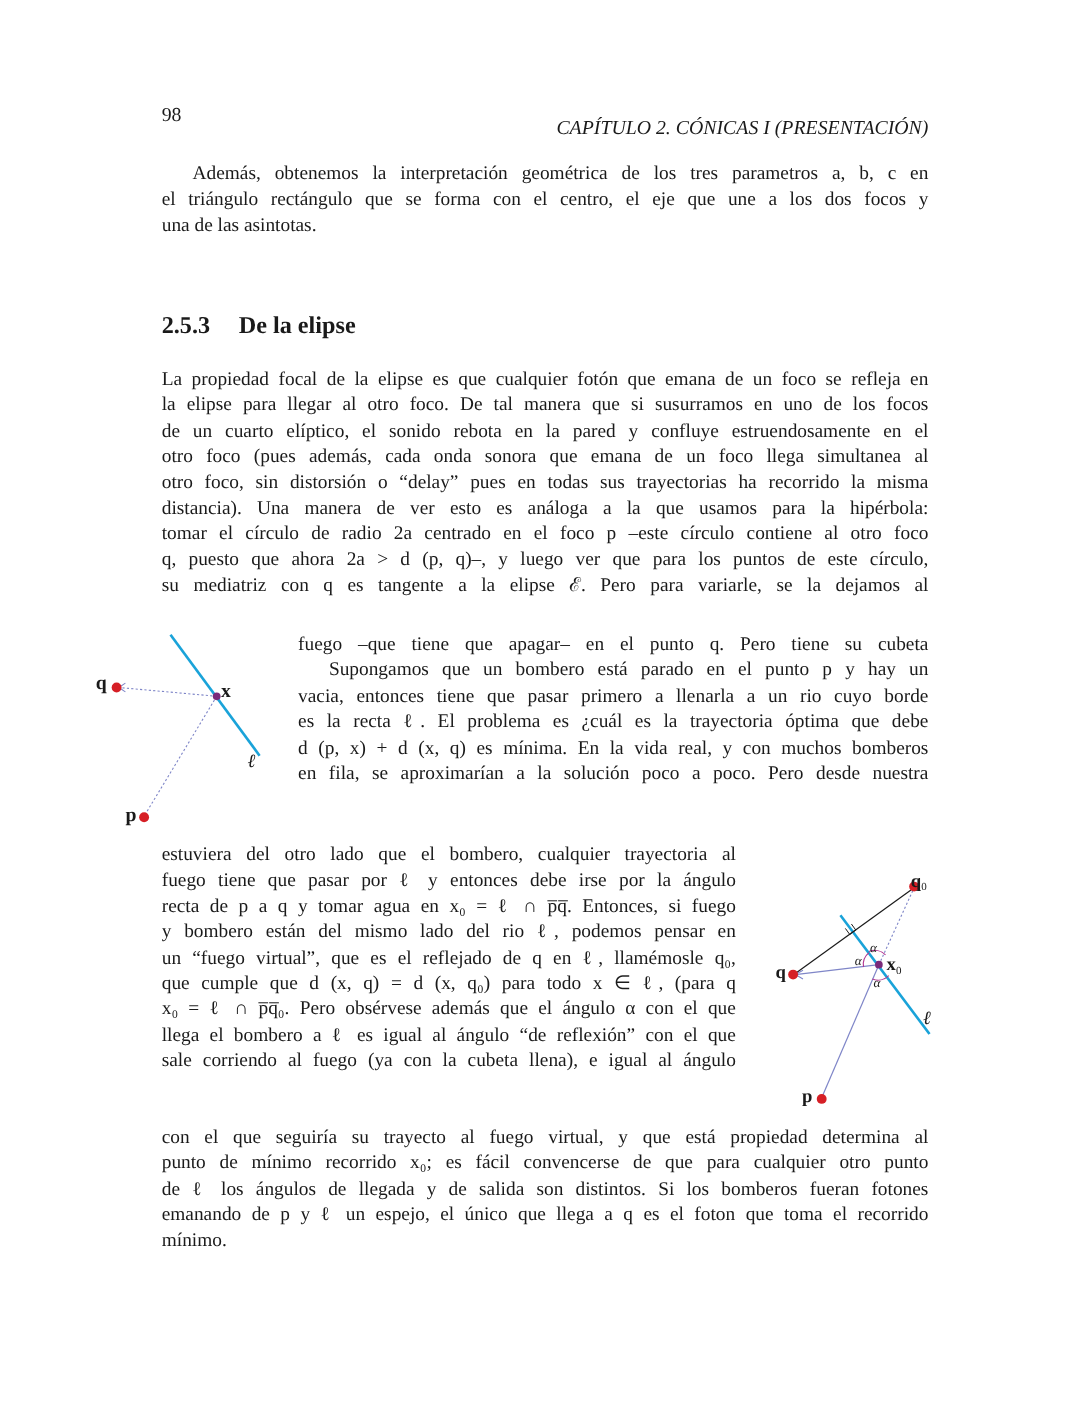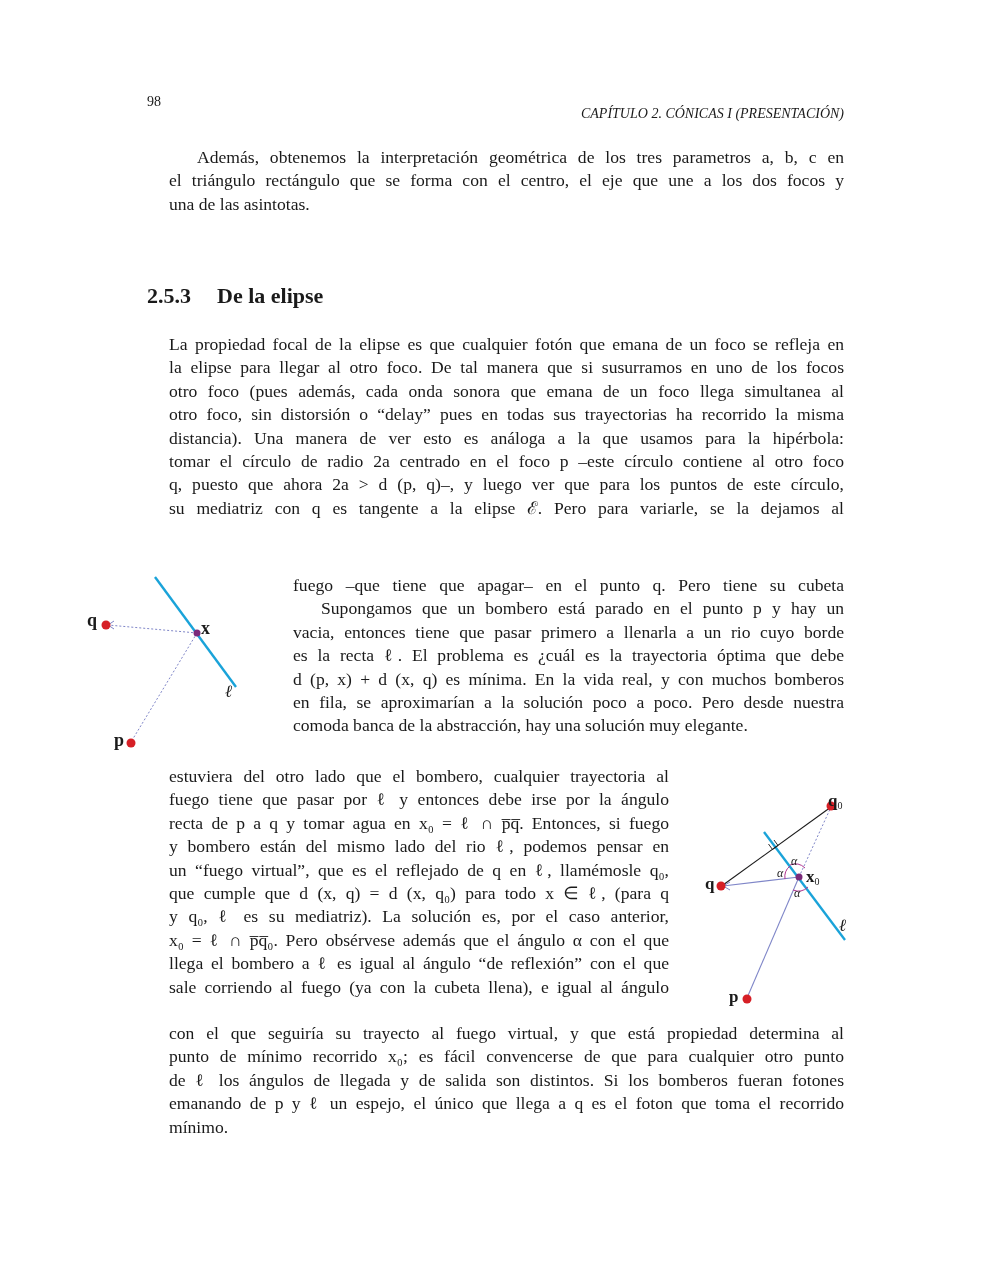--- a/index.html
+++ b/index.html
@@ -1,25 +1,25 @@
 <!DOCTYPE html>
 <html><head>
 <meta charset="utf-8">
 <style>
   html, body { margin: 0; padding: 0; background: #ffffff; }
   body { width: 990px; height: 1280px; position: relative; overflow: hidden;
          font-family: "DejaVu Serif", "Liberation Serif", serif; color: #1a1a1a; }
   .page { position: absolute; left: 0; top: 0; width: 990px; height: 1280px; }
   .header { position: absolute; top: 94px; left: 147px; width: 697px; height: 24px;
-            font-family: "Liberation Serif", serif; font-size: 14px; }
+            font-family: "Liberation Serif", serif; font-size: 18px; }
   .header .pnum { position: absolute; left: 0; top: 0; }
   .header .chap { position: absolute; right: 0; top: 12px; font-style: italic; }
   .para { position: absolute; font-family: "Liberation Serif", serif; font-size: 17.6px;
           line-height: 23.4px; text-align: justify; margin: 0; }
-  .para .line { display: block; text-align: justify; text-align-last: justify; white-space: nowrap; margin-left: 22px; }
+  .para .line { display: block; text-align: justify; text-align-last: justify; white-space: nowrap; }
   .para .line.last { text-align-last: left; }
   .section-title { position: absolute; top: 283px; left: 147px; font-family: "Liberation Serif", serif;
                    font-weight: bold; font-size: 22px; }
   .section-title .num { margin-right: 26px; }
   svg text { font-family: "Liberation Serif", serif; }
 </style>
 </head>
 <body>
 
 <div class="page">
@@ -35,20 +35,21 @@
     <span class="line last">una de las asintotas.</span>
   </div>
 
   <div class="section-title">
     <span class="num">2.5.3</span><span>De la elipse</span>
   </div>
 
   <div class="para" style="top:333px; left:147px; width:697px;">
     <span class="line">La propiedad focal de la elipse es que cualquier fotón que emana de un foco se refleja en</span>
     <span class="line">la elipse para llegar al otro foco. De tal manera que si susurramos en uno de los focos</span>
+    <span class="line">de un cuarto elíptico, el sonido rebota en la pared y confluye estruendosamente en el</span>
     <span class="line">otro foco (pues además, cada onda sonora que emana de un foco llega simultanea al</span>
     <span class="line">otro foco, sin distorsión o “delay” pues en todas sus trayectorias ha recorrido la misma</span>
     <span class="line">distancia). Una manera de ver esto es análoga a la que usamos para la hipérbola:</span>
     <span class="line">tomar el círculo de radio 2a centrado en el foco p –este círculo contiene al otro foco</span>
     <span class="line">q, puesto que ahora 2a &gt; d (p, q)–, y luego ver que para los puntos de este círculo,</span>
     <span class="line">su mediatriz con q es tangente a la elipse ℰ. Pero para variarle, se la dejamos al</span>
   </div>
 
   <svg style="position:absolute; left:80px; top:570px;" width="180" height="190" viewBox="0 0 180 190">
     <line x1="75" y1="7" x2="156" y2="117" stroke="#1aa3d9" stroke-width="2.4"></line>
@@ -64,31 +65,29 @@
     <text x="145" y="127" font-size="17" font-style="italic" fill="#1a1a1a">ℓ</text>
   </svg>
 
   <div class="para" style="top:574px; left:271px; width:573px;">
     <span class="line">fuego –que tiene que apagar– en el punto q. Pero tiene su cubeta</span>
     <span class="line" style="padding-left:28px;">Supongamos que un bombero está parado en el punto p y hay un</span>
     <span class="line">vacia, entonces tiene que pasar primero a llenarla a un rio cuyo borde</span>
     <span class="line">es la recta ℓ. El problema es ¿cuál es la trayectoria óptima que debe</span>
     <span class="line">d (p, x) + d (x, q) es mínima. En la vida real, y con muchos bomberos</span>
     <span class="line">en fila, se aproximarían a la solución poco a poco. Pero desde nuestra</span>
-    <span class="line last">comoda banca de la abstracción, hay una solución muy elegante.</span>
   </div>
 
   <div class="para" style="top:765px; left:147px; width:522px;">
     <span class="line">estuviera del otro lado que el bombero, cualquier trayectoria al</span>
     <span class="line">fuego tiene que pasar por ℓ y entonces debe irse por la ángulo</span>
     <span class="line">recta de p a q y tomar agua en x₀ = ℓ ∩ p̅q̅. Entonces, si fuego</span>
     <span class="line">y bombero están del mismo lado del rio ℓ, podemos pensar en</span>
     <span class="line">un “fuego virtual”, que es el reflejado de q en ℓ, llamémosle q₀,</span>
     <span class="line">que cumple que d (x, q) = d (x, q₀) para todo x ∈ ℓ, (para q</span>
-    <span class="line">y q₀, ℓ es su mediatriz). La solución es, por el caso anterior,</span>
     <span class="line">x₀ = ℓ ∩ p̅q̅₀. Pero obsérvese además que el ángulo α con el que</span>
     <span class="line">llega el bombero a ℓ es igual al ángulo “de reflexión” con el que</span>
     <span class="line">sale corriendo al fuego (ya con la cubeta llena), e igual al ángulo</span>
   </div>
 
   <svg style="position:absolute; left:695px; top:780px;" width="165" height="230" viewBox="0 0 165 230">
     <line x1="69" y1="52" x2="150" y2="160" stroke="#1aa3d9" stroke-width="2.4"></line>
     <line x1="28" y1="105" x2="136" y2="27" stroke="#1a1a1a" stroke-width="1.1"></line>
     <path d="M73.5 64 L77.5 69.5 L83 65.5 L79 60" fill="none" stroke="#1a1a1a" stroke-width="0.9"></path>
     <line x1="104" y1="97" x2="136" y2="27" stroke="#7f86c8" stroke-width="1" stroke-dasharray="2,2"></line>

